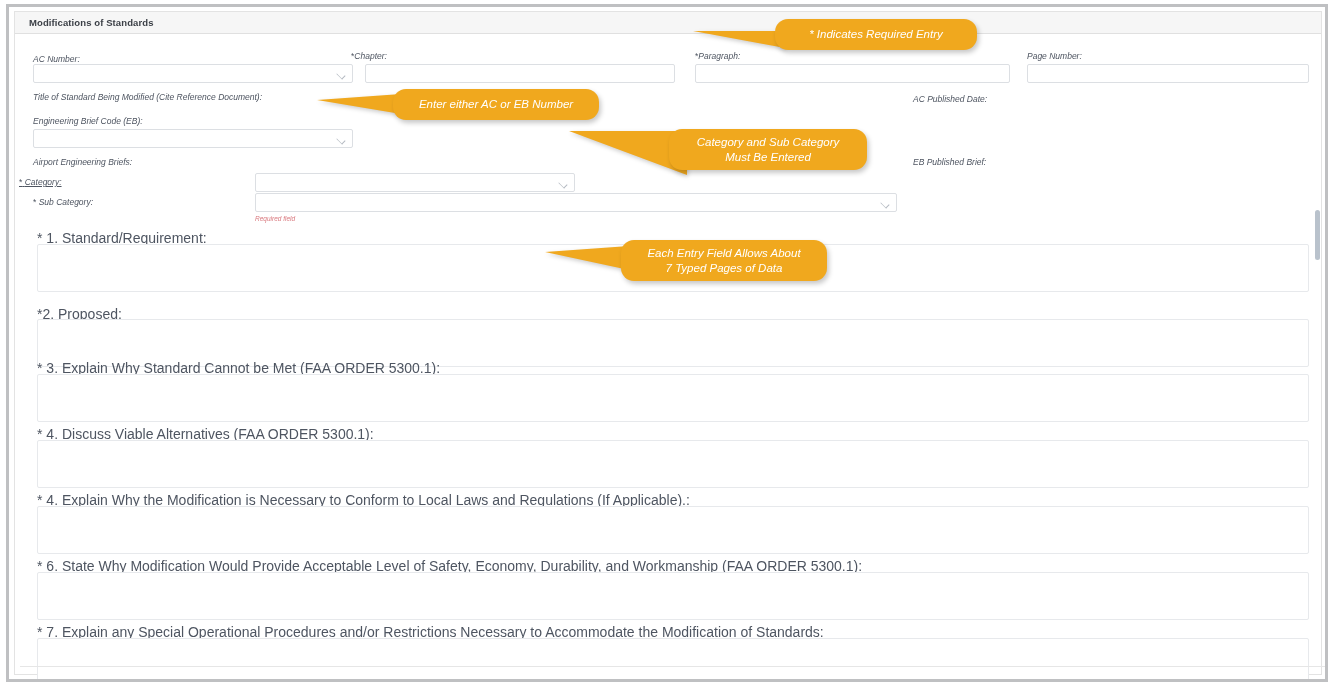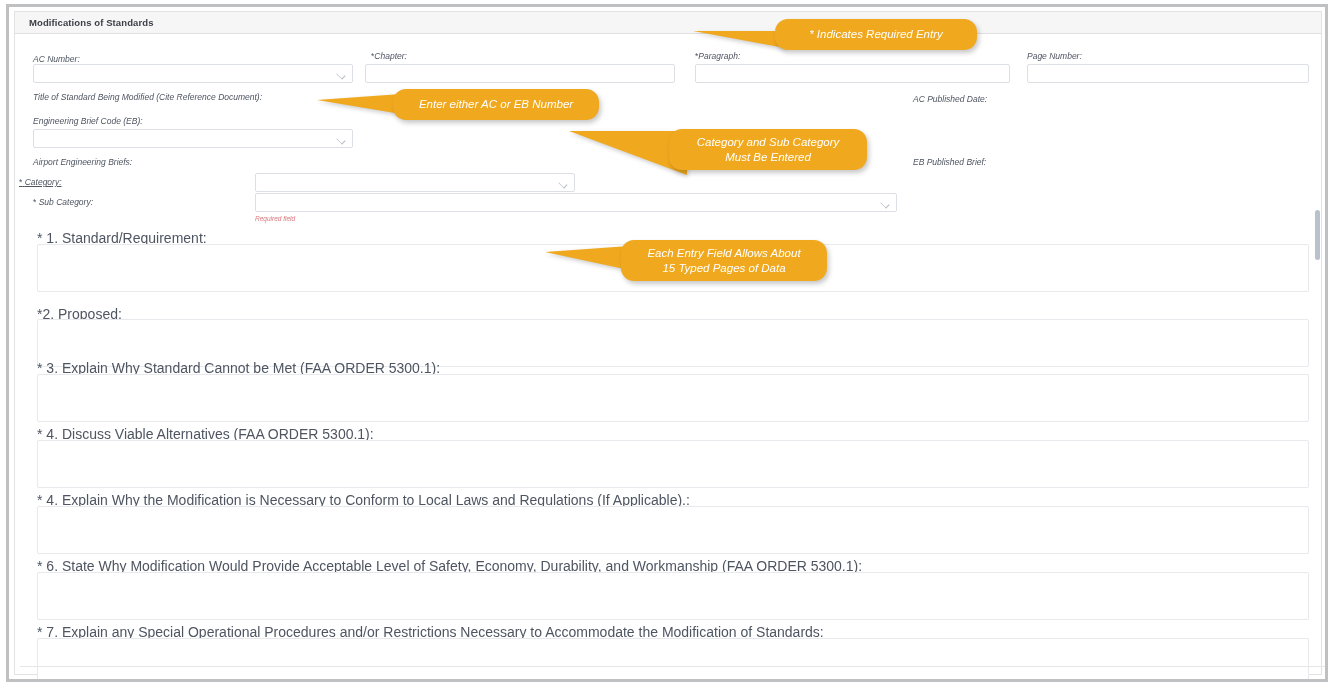--- a/index.html
+++ b/index.html
@@ -140,21 +140,21 @@
 
     <div id="form-body">
 
       <div class="fld-label" style="left:18px; top:20px;">
         <span>AC Number:</span>
       </div>
       <div class="selbox" style="left:18px; top:30px; width:320px;">
         <span class="caret"></span>
       </div>
 
-      <div class="fld-label" style="left:356px; top:17px;">
+      <div class="fld-label" style="left:336px; top:17px;">
         <span class="req">*</span><span>Chapter:</span>
       </div>
       <div class="txtbox" style="left:350px; top:30px; width:310px;"></div>
 
       <div class="fld-label" style="left:680px; top:17px;">
         <span class="req">*</span><span>Paragraph:</span>
       </div>
       <div class="txtbox" style="left:680px; top:30px; width:315px;"></div>
 
       <div class="fld-label" style="left:1012px; top:17px;">
@@ -263,17 +263,17 @@
     </div>
   </div>
 
   <div class="callout" style="left:536px; top:233px;">
     <div class="tail" style="left:0px; top:6px;
                 border-top:6px solid transparent;
                 border-bottom:18px solid transparent;
                 border-right:84px solid #F0A81E;"></div>
     <div class="bubble" style="left:76px; top:0px; width:206px; height:41px; flex-direction:column;">
       <div>Each Entry Field Allows About</div>
-      <div>15 Typed Pages of Data</div>
+      <div>7 Typed Pages of Data</div>
     </div>
   </div>
 
 </div>
 
 </body></html>

